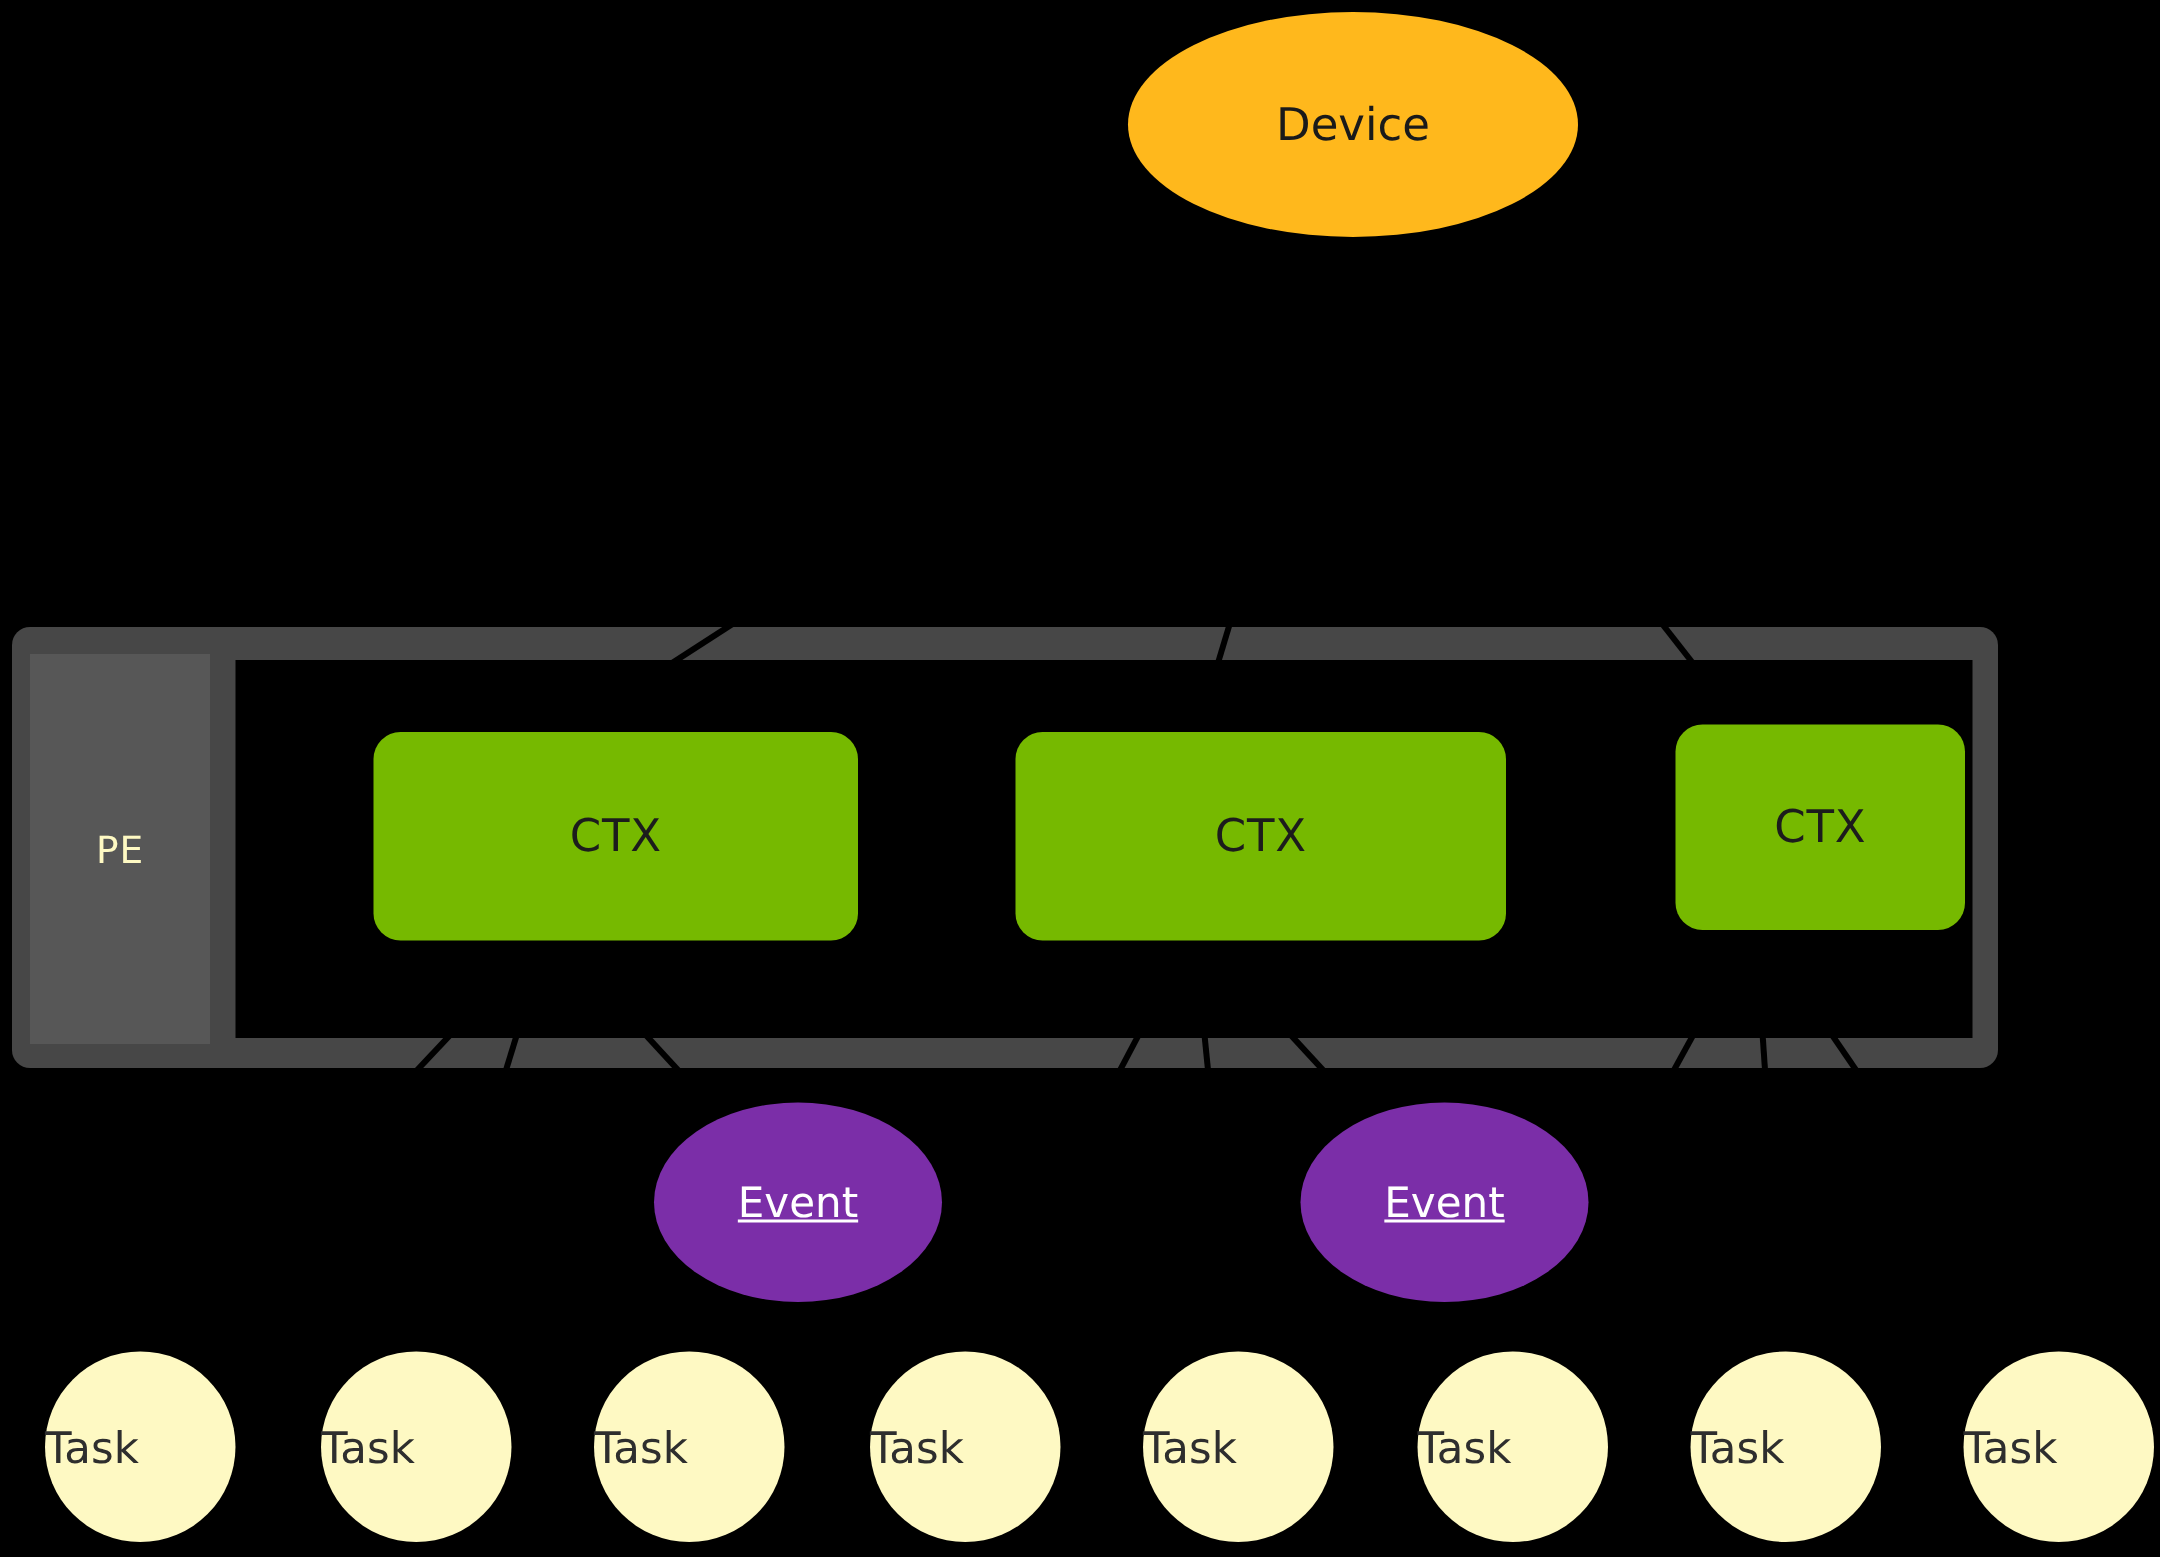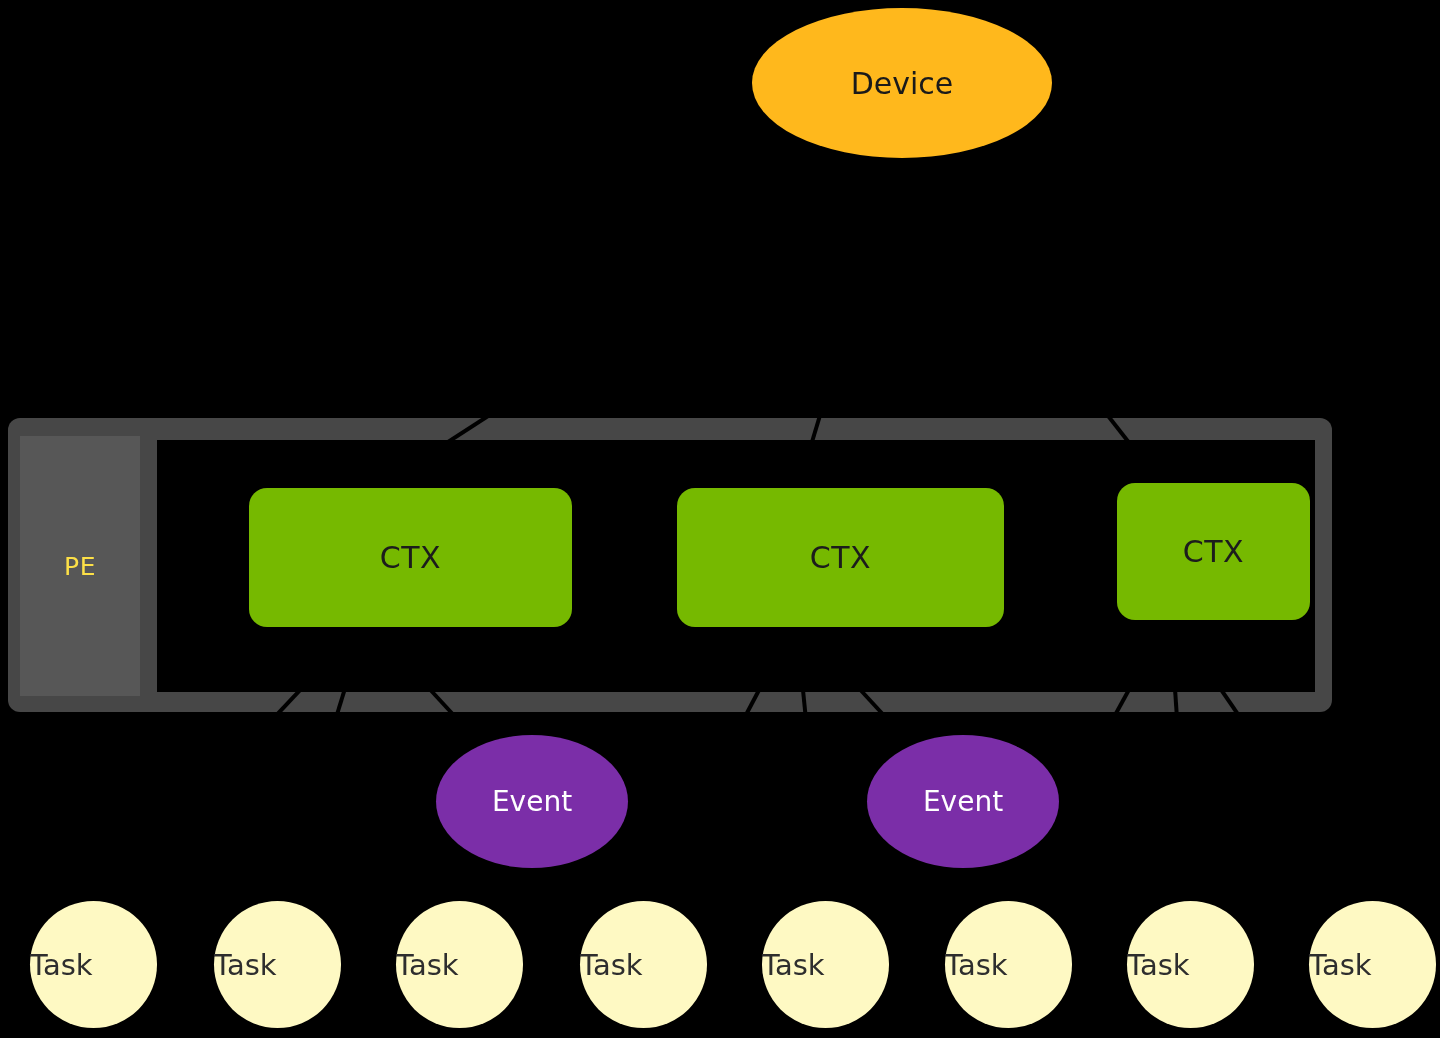--- a/index.html
+++ b/index.html
@@ -30,21 +30,21 @@
     width: 1158px; height: 252px;
     background: #000000;
   }
   .pe-box {
     position: absolute;
     left: 20px; top: 436px;
     width: 120px; height: 260px;
     background: #575757;
     border-radius: 0;
     display: flex; align-items: center; justify-content: center;
-    color: #fde047;
+    color: #fef9c3;
     font-size: 25px;
     letter-spacing: 0.5px;
   }
 
   
   svg.connectors {
     position: absolute;
     left: 0; top: 0;
     pointer-events: none;
   }
@@ -82,20 +82,21 @@
 
   
   .event {
     position: absolute;
     width: 192px; height: 133px;
     border-radius: 50%;
     background: #7B2EA8;
     display: flex; align-items: center; justify-content: center;
     color: #ffffff;
     font-size: 28px;
+    text-decoration: underline;
   }
   .event-1 { left: 436px; top: 735px; }
   .event-2 { left: 867px; top: 735px; }
 
   
   .task {
     position: absolute;
     top: 901px;
     width: 127px; height: 127px;
     border-radius: 50%;

